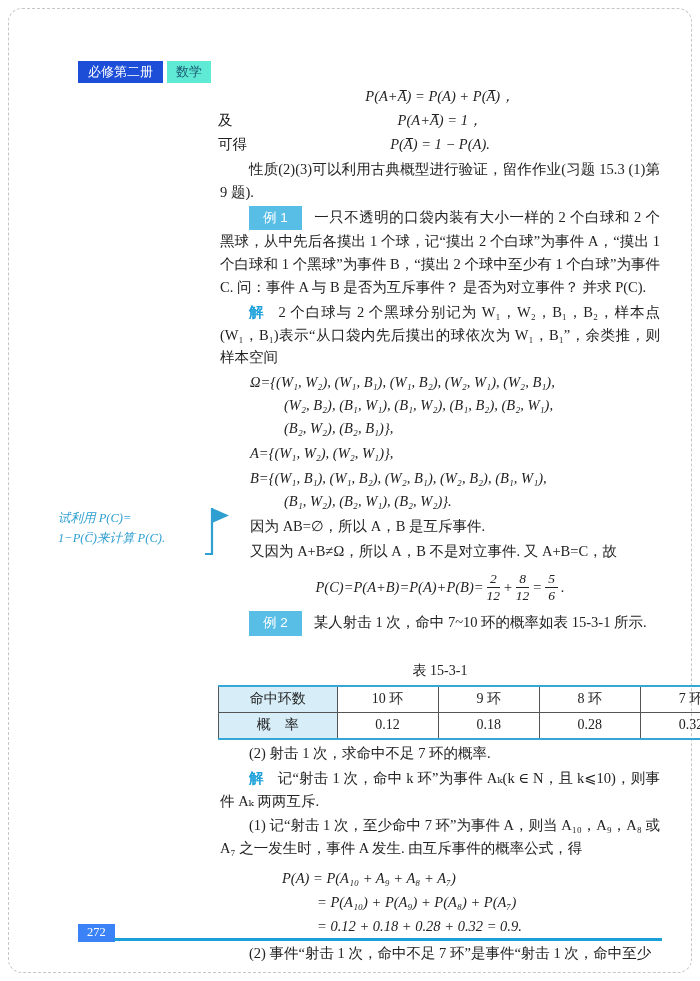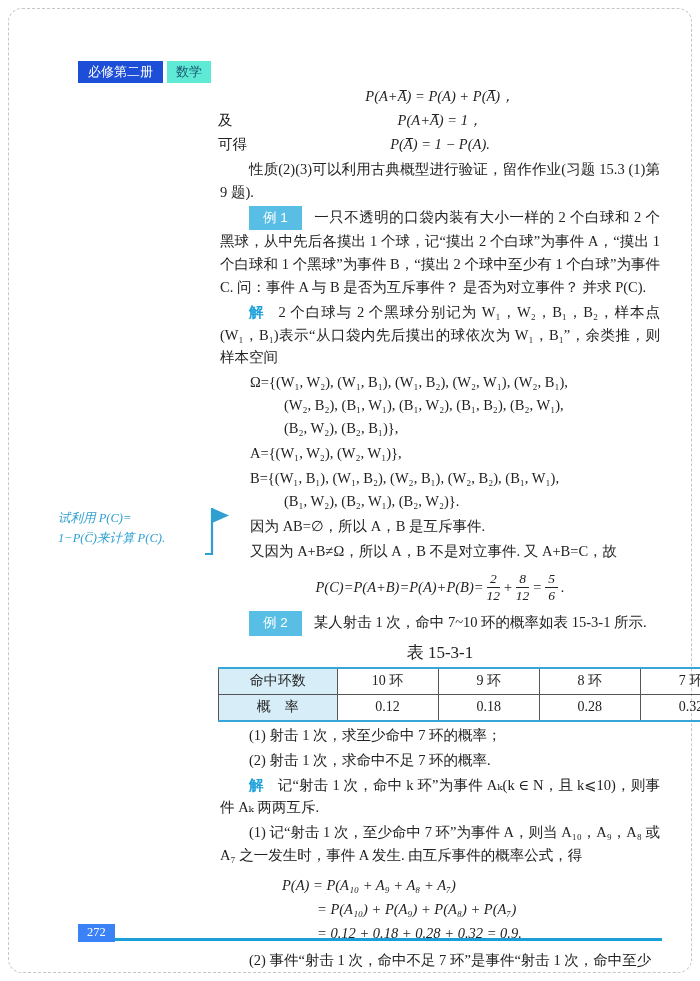--- a/index.html
+++ b/index.html
@@ -16,31 +16,31 @@
   .badge-subject{background:#5eead4;color:#1d5a73;padding:2px 9px;display:inline-block;margin-left:4px;}
   
   .content{position:absolute;left:218px;top:84px;width:444px;}
   .fline{position:relative;text-align:center;line-height:24px;font-style:italic;}
   .fline .sidelabel{position:absolute;left:0;font-style:normal;}
   p.para{margin:2px;text-align:justify;text-indent:2em;line-height:22.8px;}
   .mt12{margin-top:12px;} .mt8{margin-top:8px;} .mt4{margin-top:4px;} .mt2{margin-top:2px;} .mt10{margin-top:10px;}
   .ex-badge{display:inline-block;background:#58bee6;color:#fff;font-family:"Liberation Sans","DejaVu Sans",sans-serif;
     font-size:13.5px;padding:1px 14px;margin-right:12px;text-indent:0;}
   .sol-label{color:#1ba0da;font-weight:bold;margin-right:14px;}
-  .math-block{line-height:23px;margin:2px 0;}
+  .math-block{font-style:italic;line-height:23px;margin:2px 0;}
   .math-block .ln1{margin-left:32px;}
   .math-block .lnc{margin-left:66px;}
   .plain-math{line-height:23px;margin-left:32px;margin-top:2px;}
   
   .frac-line{font-style:italic;text-align:center;margin:7px 0 6px 0;line-height:34px;}
   .frac{display:inline-block;vertical-align:middle;text-align:center;line-height:1.1;font-size:13.5px;margin:0 3px;position:relative;top:-1px;}
   .frac .num{display:block;padding:0 3px 1px 3px;border-bottom:1px solid #222;}
   .frac .den{display:block;padding-top:1px;}
   
-  .tbl-caption{text-align:center;margin-top:6px;line-height:22px;font-size:17px;}
+  .tbl-caption{text-align:center;margin-top:24px;line-height:22px;font-size:14px;}
   table.ptable{border-collapse:collapse;width:524px;margin-top:3px;
     border-top:2px solid #36a6d6;border-bottom:2px solid #36a6d6;
     border-left:1px solid #8fcde8;border-right:1px solid #8fcde8;
     font-size:14px;}
   table.ptable td{border:1px solid #555;text-align:center;height:25px;padding:0 4px;}
   table.ptable td.rowhead{background:#d7edf7;width:100px;}
   table.ptable td.c{width:84px;}
   
   .pa-block{font-style:italic;line-height:24px;margin-top:6px;margin-bottom:4px;}
   .pa-block .first{margin-left:64px;}
@@ -129,21 +129,20 @@
     <tr>
       <td class="rowhead">概　率</td>
       <td class="c">0.12</td>
       <td class="c">0.18</td>
       <td class="c">0.28</td>
       <td class="c">0.32</td>
     </tr>
   </tbody>
     </table>
 
-  <p class="para mt10">(1) 射击 1 次，求至少命中 7 环的概率；</p>
   <p class="para">(2) 射击 1 次，求命中不足 7 环的概率.</p>
 
   <p class="para">
     <span class="sol-label">解</span><span>记“射击 1 次，命中 k 环”为事件 Aₖ(k ∈ N，且 k⩽10)，则事件 Aₖ 两两互斥.</span>
   </p>
 
   <p class="para">(1) 记“射击 1 次，至少命中 7 环”为事件 A，则当 A₁₀，A₉，A₈ 或 A₇ 之一发生时，事件 A 发生. 由互斥事件的概率公式，得</p>
 
   <div class="pa-block">
     <div class="first">P(A) = P(A₁₀ + A₉ + A₈ + A₇)</div>

